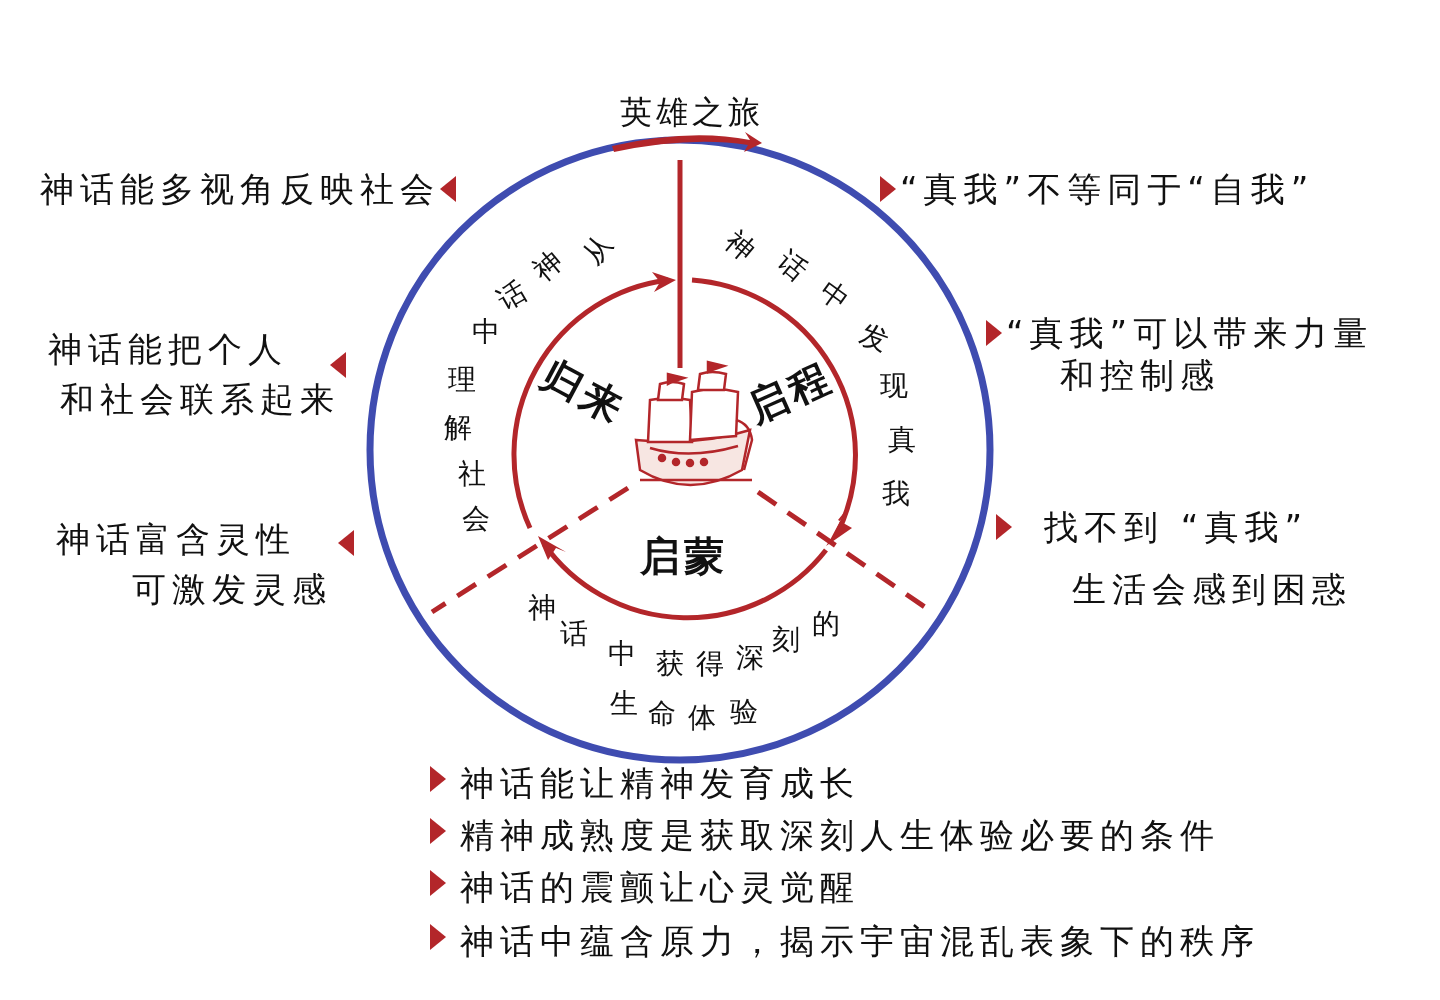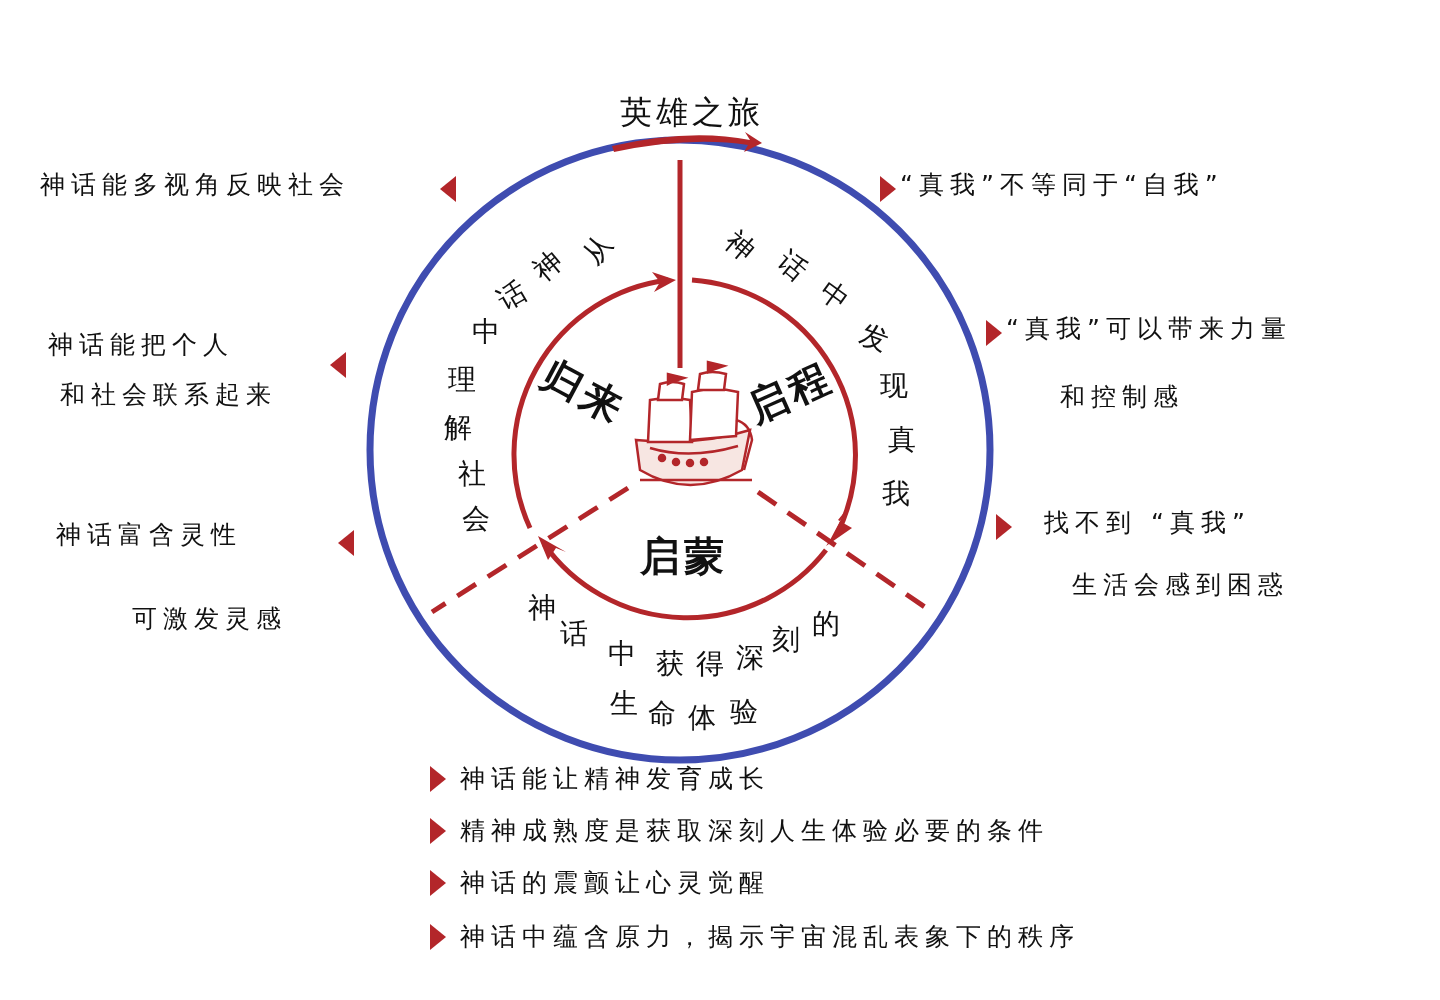--- a/index.html
+++ b/index.html
@@ -1,20 +1,20 @@
 <!DOCTYPE html>
 <html><head>
 <meta charset="utf-8">
 <style>
   html, body { margin: 0; padding: 0; background: #ffffff; }
   body { width: 1440px; height: 1000px; position: relative; overflow: hidden;
          font-family: "DejaVu Sans", sans-serif; color: #111; }
   .stage { position: absolute; left: 0; top: 0; width: 1424px; height: 1000px; }
   svg.diagram { position: absolute; left: 0; top: 0; }
-  .txt { position: absolute; white-space: nowrap; font-size: 25px; letter-spacing: 6px; line-height: 1; }
+  .txt { position: absolute; white-space: nowrap; font-size: 34px; letter-spacing: 6px; line-height: 1; }
   .bullet { position: absolute; width: 0; height: 0; }
   .bullet-r { border-top: 13px solid transparent; border-bottom: 13px solid transparent; border-left: 16px solid #b3262a; }
   .bullet-l { border-top: 13px solid transparent; border-bottom: 13px solid transparent; border-right: 16px solid #b3262a; }
   .arc-ch { position: absolute; font-size: 28px; line-height: 1; }
   .core { position: absolute; font-size: 40px; font-weight: bold; line-height: 1; letter-spacing: 4px; }
   .watermark { position: absolute; font-size: 38px; color: rgba(160,160,160,0.55); white-space: nowrap; }
   .list-row { position: absolute; left: 430px; display: flex; align-items: flex-start; }
   .list-row .bullet { position: relative; margin-right: 14px; }
   .list-row .txt { position: relative; }
 </style>
@@ -106,32 +106,32 @@
     <div class="txt" style="left:40px; top:172px;">神话能多视角反映社会</div>
     <div class="bullet bullet-l" style="left:440px; top:176px;"></div>
   </div>
   <div>
     <div class="txt" style="left:8px; top:332px;margin-left:40px;">神话能把个人</div>
     <div class="txt" style="left:60px; top:382px;">和社会联系起来</div>
     <div class="bullet bullet-l" style="left:330px; top:352px;"></div>
   </div>
   <div>
     <div class="txt" style="left:56px; top:522px;">神话富含灵性</div>
-    <div class="txt" style="left:132px; top:572px;margin-top:34px;">可激发灵感</div>
+    <div class="txt" style="left:132px; top:572px;">可激发灵感</div>
     <div class="bullet bullet-l" style="left:338px; top:530px;"></div>
   </div>
 
   <div>
     <div class="bullet bullet-r" style="left:880px; top:176px;"></div>
     <div class="txt" style="left:900px; top:172px;">“真我”不等同于“自我”</div>
   </div>
   <div>
     <div class="bullet bullet-r" style="left:986px; top:320px;"></div>
     <div class="txt" style="left:1006px; top:316px;">“真我”可以带来力量</div>
-    <div class="txt" style="left:1060px; top:384px;">和控制感</div>
+    <div class="txt" style="left:1060px; top:358px;">和控制感</div>
   </div>
   <div>
     <div class="bullet bullet-r" style="left:996px; top:514px;"></div>
     <div class="txt" style="left:1044px; top:510px;">找不到 “真我”</div>
     <div class="txt" style="left:1072px; top:572px;">生活会感到困惑</div>
   </div>
 
   <div>
     <div class="list-row" style="top:766px;">
       <div class="bullet bullet-r"></div>

